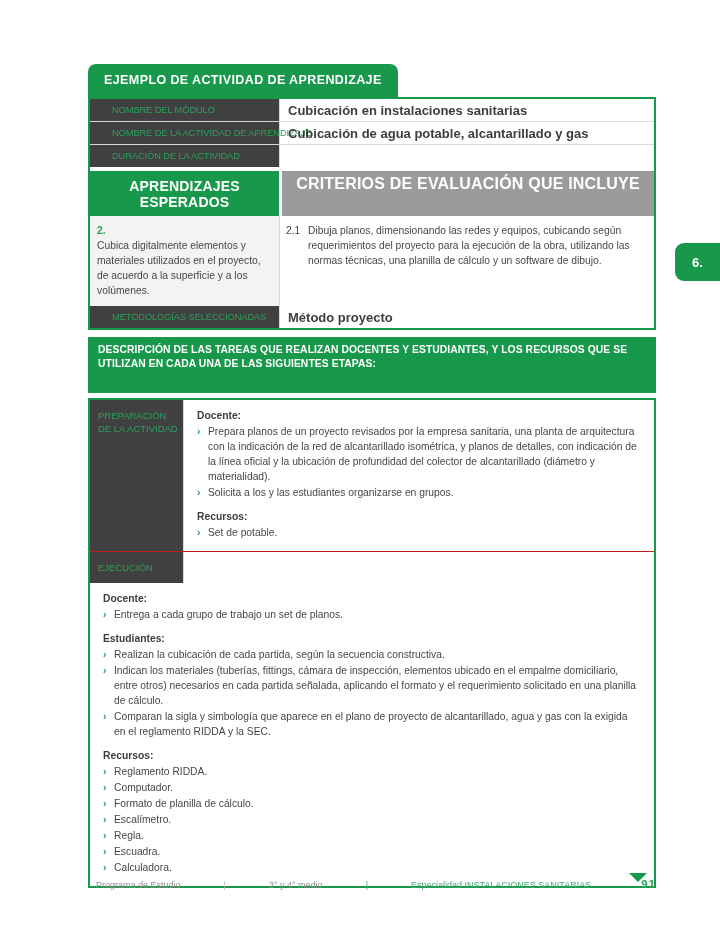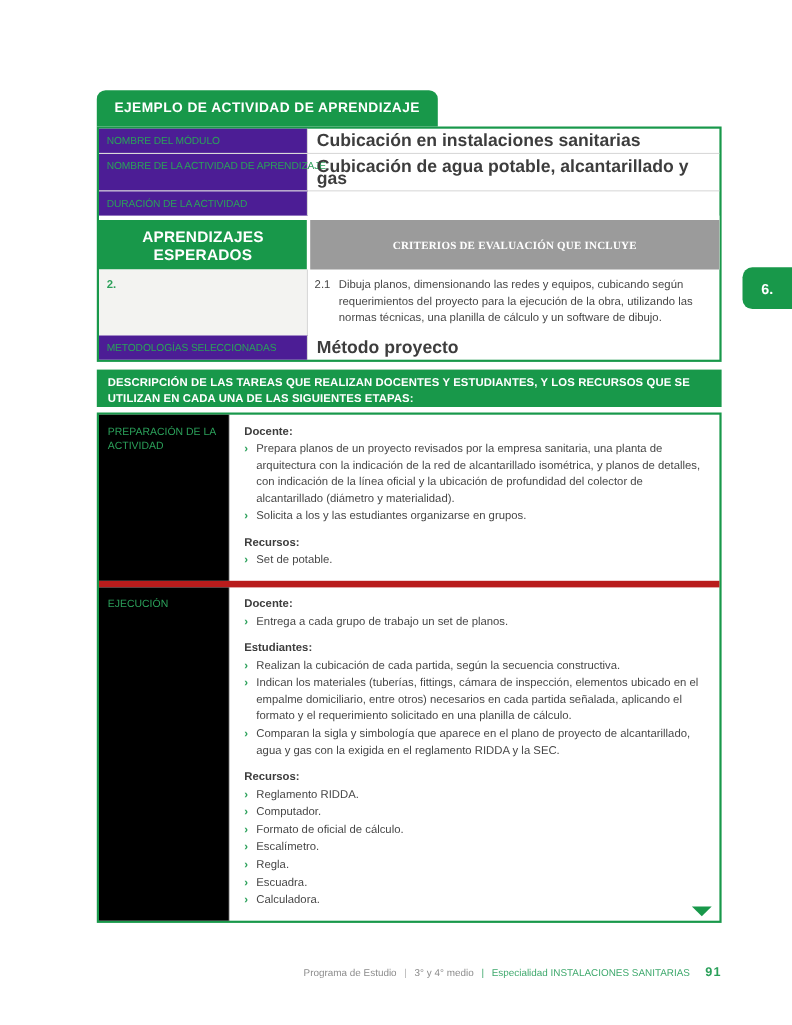--- a/index.html
+++ b/index.html
@@ -1,78 +1,78 @@
 <!DOCTYPE html>
 <html><head>
 <meta charset="utf-8">
 <style>
   * { margin:0; padding:0; box-sizing:border-box; }
   html,body { background:#ffffff; }
   .page {
     position:relative; width:720px; height:932px; background:#ffffff;
     font-family:"Liberation Sans", sans-serif; color:#474747; overflow:hidden;
   }
-  .content { position:absolute; left:88px; top:82px; width:568px; }
+  .content { position:absolute; left:88px; top:64px; width:568px; }
 
   
   .title-box {
     display:inline-block; background:#18984a; color:#ffffff;
     font-weight:bold; font-size:12.5px; letter-spacing:0.4px;
     line-height:33px; padding:0 16px; border-radius:8px 8px 0 0;
   }
 
   
   .table1 { border:2px solid #18984a; background:#ffffff; }
   .trow { display:flex; }
   .trow + .trow { border-top:1px solid #d9d9d9; }
   .tlabel {
-    width:190px; flex:none; background:#4c1d95; color:#2ba05a;
+    width:190px; flex:none; background:#404040; color:#2ba05a;
     font-size:9.3px; letter-spacing:-0.1px; line-height:11px;
-    padding:6px 2px 5px 7px; border-right:1px solid #d9d9d9; white-space:nowrap;
+    padding:6px 2px 5px 22px; border-right:1px solid #d9d9d9; white-space:nowrap;
   }
   .tvalue {
-    flex:1; color:#3d3d3d; font-weight:bold; font-size:16px;
+    flex:1; color:#3d3d3d; font-weight:bold; font-size:13px;
     line-height:11px; padding:6px 8px 5px 8px;
   }
   .white-gap { height:4px; background:#ffffff; }
 
   .hdr { display:flex; background:#ffffff; }
   .hdr-left {
     width:189px; flex:none; background:#18984a; color:#fff; text-align:center;
     font-weight:bold; font-size:14px; padding:7px 0 6px; letter-spacing:0.2px;
   }
   .hdr-gap { width:3px; background:#ffffff; flex:none; }
   .hdr-right {
     flex:1; background:#9b9b9b; color:#fff; text-align:center;
-    font-weight:bold; font-size:10px; padding:18px 0 6px; letter-spacing:0.2px;font-family:Liberation Serif, serif;
+    font-weight:bold; font-size:16px; padding:4px 0 6px; letter-spacing:0.2px;
   }
 
   .crow { display:flex; }
   .crow-left {
     width:190px; flex:none; background:#f3f3f1; border-right:1px solid #d9d9d9;
     padding:7px 10px 8px 7px; font-size:10.3px; line-height:15px; color:#474747;
   }
   .ae-num { display:block; color:#2ba05a; font-weight:bold; }
   .crow-right { flex:1; padding:7px 9px 8px 6px; font-size:10.3px; line-height:15px; }
   .criterio { display:flex; }
   .criterio-num { width:22px; flex:none; }
   .criterio-text { flex:1; }
 
   
   .banner {
     margin-top:7px; background:#18984a; color:#ffffff; font-weight:bold;
-    font-size:10.3px; line-height:14px; padding:6px 10px 0; letter-spacing:0.1px;
+    font-size:10.3px; line-height:14px; padding:6px 10px 22px; letter-spacing:0.1px;
   }
 
   
   .table2 { margin-top:5px; border:2px solid #18984a; background:#ffffff; position:relative; }
   .etapa { display:flex; }
-  .etapa + .etapa { border-top:6px solid #b91c1c; }
+  .etapa + .etapa { border-top:1px solid #b91c1c;flex-direction:column; }
   .etapa-label {
-    width:119px; flex:none; background:#000000; color:#2ba05a;
+    width:94px; flex:none; background:#404040; color:#2ba05a;
     font-size:9.5px; line-height:13px; padding:9px 4px 9px 8px;
     border-right:1px solid #d9d9d9;
   }
   .etapa-body { flex:1; padding:8px 14px 10px 13px; font-size:10.3px; line-height:15px; color:#474747; }
   .block-title { font-weight:bold; color:#3d3d3d; margin-top:9px; }
   .block-title.first { margin-top:0; }
   .items { list-style:none; margin-top:1px; }
   .items li { display:flex; margin-bottom:1px; }
   .bullet { width:11px; flex:none; color:#2ba05a; font-weight:bold; }
   .itext { flex:1; }
@@ -87,21 +87,21 @@
   
   .side-tab {
     position:absolute; right:0; top:243px; width:45px; height:38px;
     background:#18984a; border-radius:9px 0 0 9px; color:#ffffff;
     font-weight:bold; font-size:13px; display:flex; align-items:center; justify-content:center;
   }
 
   
   .footer {
     position:absolute; top:878px; right:64px; font-size:9px; color:#8c8c8c;
-    display:flex; align-items:baseline; white-space:nowrap;
+    display:flex; align-items:baseline; white-space:nowrap;gap:36px;
   }
   .footer .sep-gray { color:#b5b5b5; margin:0 7px; }
   .footer .sep-green { color:#3fa96d; margin:0 7px; }
   .footer .green { color:#3fa96d; }
   .footer .pagenum { color:#2ba05a; font-size:11.5px; font-weight:bold; margin-left:14px; letter-spacing:1px; }
 </style>
 </head>
 <body>
 
 <div class="page">
@@ -127,20 +127,21 @@
 
       <div class="hdr">
         <div class="hdr-left">APRENDIZAJES ESPERADOS</div>
         <div class="hdr-gap"></div>
         <div class="hdr-right">CRITERIOS DE EVALUACIÓN QUE INCLUYE</div>
       </div>
 
       <div class="crow">
         <div class="crow-left">
           <span class="ae-num">2.</span>
+          <span>Cubica digitalmente elementos y materiales utilizados en el proyecto, de acuerdo a la superficie y a los volúmenes.</span>
         </div>
         <div class="crow-right">
           <div class="criterio">
             <span class="criterio-num">2.1</span>
             <span class="criterio-text">Dibuja planos, dimensionando las redes y equipos, cubicando según requerimientos del proyecto para la ejecución de la obra, utilizando las normas técnicas, una planilla de cálculo y un software de dibujo.</span>
           </div>
         </div>
       </div>
 
       <div class="trow">
@@ -207,21 +208,21 @@
             <li>
               <span class="bullet">›</span>
               <span class="itext">Reglamento RIDDA.</span>
             </li>
             <li>
               <span class="bullet">›</span>
               <span class="itext">Computador.</span>
             </li>
             <li>
               <span class="bullet">›</span>
-              <span class="itext">Formato de oficial de cálculo.</span>
+              <span class="itext">Formato de planilla de cálculo.</span>
             </li>
             <li>
               <span class="bullet">›</span>
               <span class="itext">Escalímetro.</span>
             </li>
             <li>
               <span class="bullet">›</span>
               <span class="itext">Regla.</span>
             </li>
             <li>

